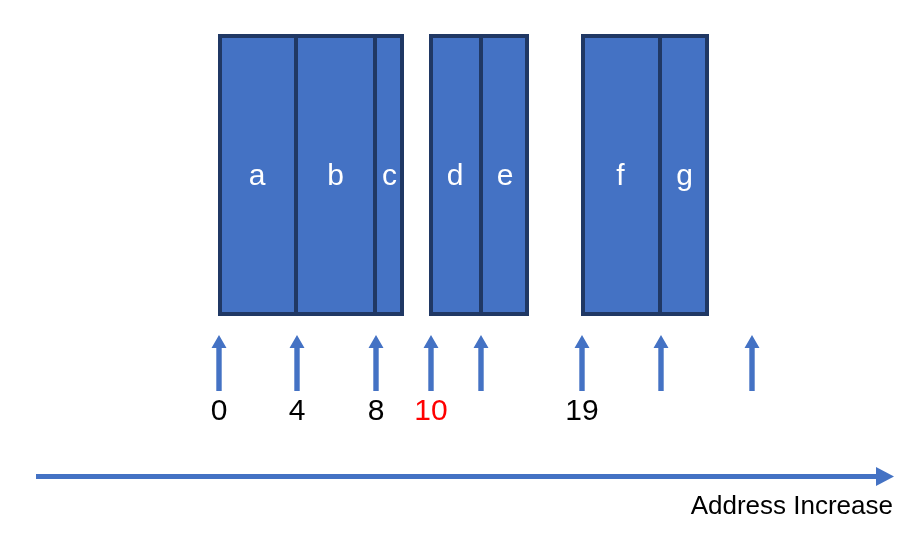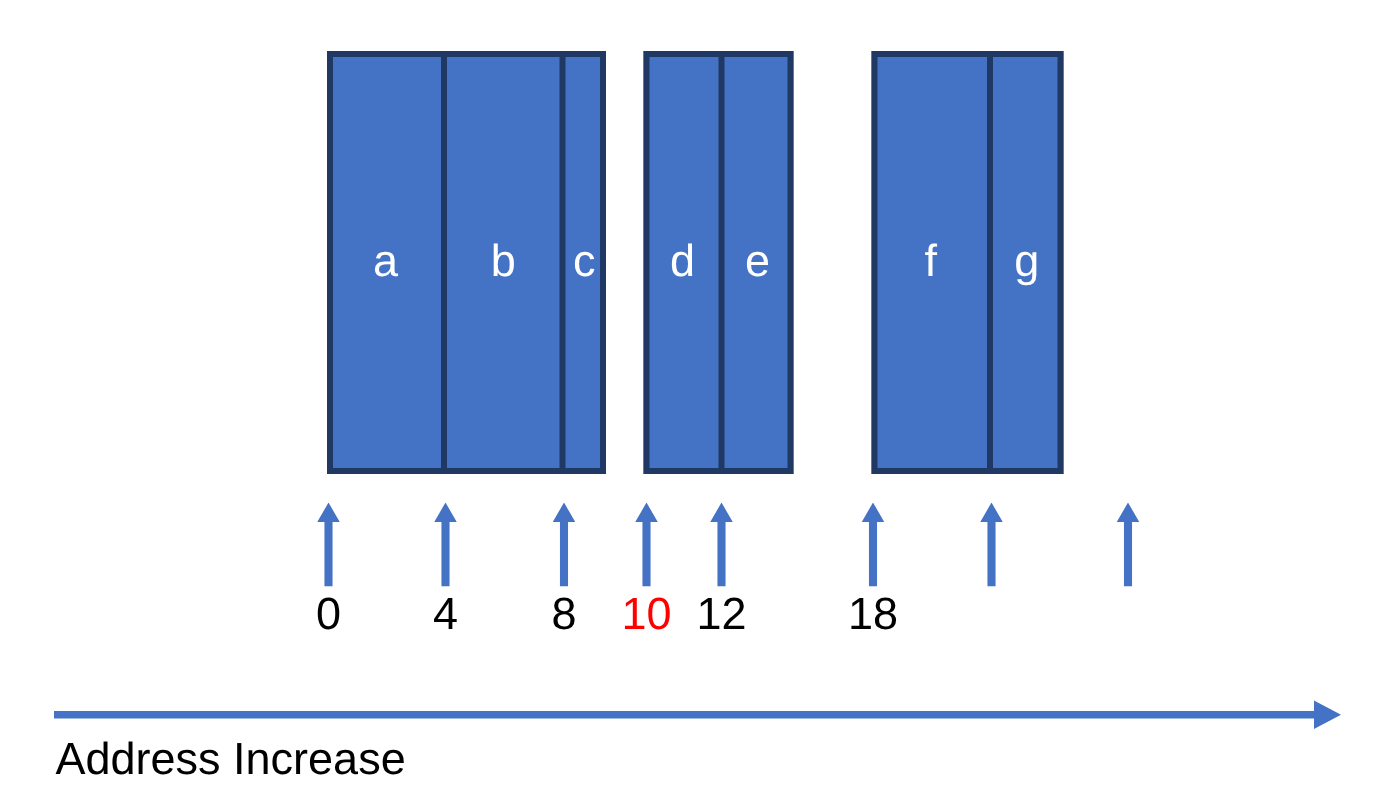--- a/index.html
+++ b/index.html
@@ -59,22 +59,22 @@
   }
 
   .axis-arrow { position: absolute; left: 36px; top: 465px; }
   .axis-arrow rect, .axis-arrow polygon { fill: var(--arrow); }
 
   .axis-label {
     position: absolute;
     left: 37px;
     top: 490px;
     width: 856px;
-    text-align: left;
-    font-size: 30px;
+    text-align: right;
+    font-size: 26px;
     color: var(--text);
   }
 </style>
 </head>
 <body>
 
 <div class="slide">
   <div class="stage">
 
     <svg class="axis-arrow" width="858" height="22" viewBox="0 0 858 22">
@@ -111,25 +111,24 @@
         <polygon points="8,0 15.5,13 10.7,13 10.7,56 5.3,56 5.3,13 0.5,13"></polygon>
       </svg>
       <div class="tick-label" style="left: 331px;"><span>8</span></div>
       <svg class="tick-arrow" width="16" height="56" viewBox="0 0 16 56" style="left: 423px;">
         <polygon points="8,0 15.5,13 10.7,13 10.7,56 5.3,56 5.3,13 0.5,13"></polygon>
       </svg>
       <div class="tick-label" style="left: 386px;"><span class="highlight">10</span></div>
       <svg class="tick-arrow" width="16" height="56" viewBox="0 0 16 56" style="left: 473px;">
         <polygon points="8,0 15.5,13 10.7,13 10.7,56 5.3,56 5.3,13 0.5,13"></polygon>
       </svg>
-      <div class="tick-label" style="left: 436px;"><span>12</span></div>
       <svg class="tick-arrow" width="16" height="56" viewBox="0 0 16 56" style="left: 574px;">
         <polygon points="8,0 15.5,13 10.7,13 10.7,56 5.3,56 5.3,13 0.5,13"></polygon>
       </svg>
-      <div class="tick-label" style="left: 537px;"><span>18</span></div>
+      <div class="tick-label" style="left: 537px;"><span>19</span></div>
       <svg class="tick-arrow" width="16" height="56" viewBox="0 0 16 56" style="left: 653px;">
         <polygon points="8,0 15.5,13 10.7,13 10.7,56 5.3,56 5.3,13 0.5,13"></polygon>
       </svg>
       <svg class="tick-arrow" width="16" height="56" viewBox="0 0 16 56" style="left: 744px;">
         <polygon points="8,0 15.5,13 10.7,13 10.7,56 5.3,56 5.3,13 0.5,13"></polygon>
       </svg>
     </div>
 </div>
 
 </body></html>

